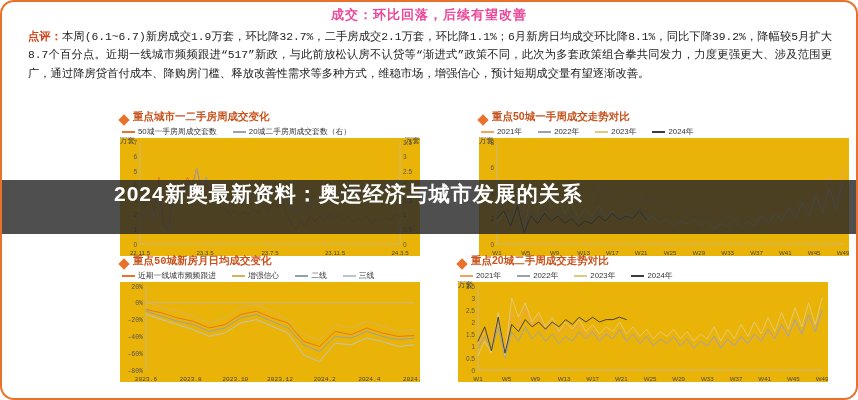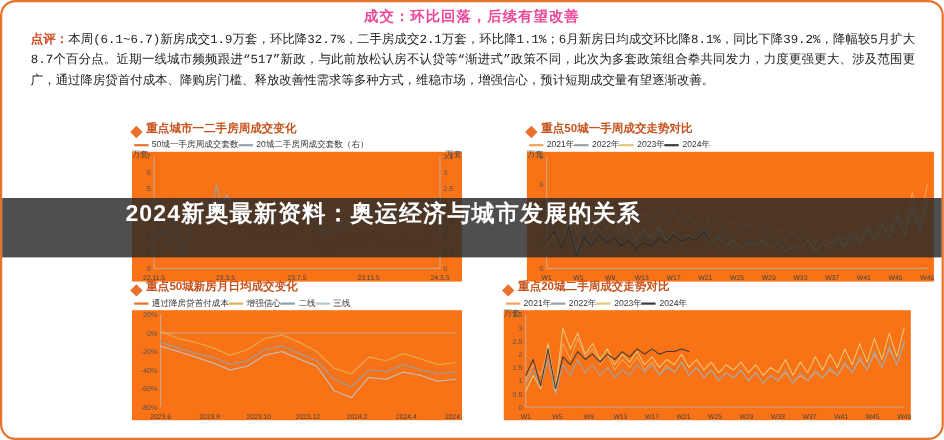--- a/index.html
+++ b/index.html
@@ -34,27 +34,27 @@
   .panel-title{
     display:flex;align-items:flex-end;gap:5px;
     font-size:10.5px;font-weight:bold;color:#c8521c;
     margin-bottom:2px;
   }
   .diamond{
     width:8px;height:8px;background:#e8722c;
     transform:rotate(45deg);flex:none;
   }
   .legend{
-    display:flex;flex-wrap:wrap;gap:0;
+    display:flex;flex-wrap:wrap;gap:16px;
     font-size:7.8px;color:#333;margin-bottom:1px;
     padding-left:2px;
   }
   .legend .li{display:flex;align-items:center;gap:3px;}
   .swatch{width:13px;height:2px;display:inline-block;}
-  .plot{position:relative;background:#f97316;}
+  .plot{position:relative;background:#eab308;}
   .plot svg{display:block;}
   .yunit{position:absolute;font-size:7.5px;color:#444;}
   
   .banner{
     position:absolute;left:0;right:0;top:178px;height:54px;
     background:rgba(40,40,40,0.82);
     display:flex;align-items:flex-start;
   }
   .banner-text{
     color:#fff;font-size:21px;font-weight:bold;
@@ -169,29 +169,29 @@
           <text x="219.83333333333331" y="116.5" text-anchor="middle" font-size="6.2" fill="#444">W29</text>
           <text x="248.66666666666666" y="116.5" text-anchor="middle" font-size="6.2" fill="#444">W33</text>
           <text x="277.5" y="116.5" text-anchor="middle" font-size="6.2" fill="#444">W37</text>
           <text x="306.3333333333333" y="116.5" text-anchor="middle" font-size="6.2" fill="#444">W41</text>
           <text x="335.16666666666663" y="116.5" text-anchor="middle" font-size="6.2" fill="#444">W45</text>
           <text x="364" y="116.5" text-anchor="middle" font-size="6.2" fill="#444">W49</text>
         </svg>
     </div>
   </div>
 
-  <div class="panel" style="left:118px;top:252px;width:300px;">
+  <div class="panel" style="left:118px;top:252px;width:300px;font-family:Liberation Mono, monospace;">
     <div class="panel-title">
       <span class="diamond"></span>
       <span>重点50城新房月日均成交变化</span>
     </div>
     <div class="legend">
       <span class="li">
           <i class="swatch" style="background:#e8722c"></i>
-          <span>通过降房贷首付成本</span>
+          <span>近期一线城市频频跟进</span>
         </span>
       <span class="li">
           <i class="swatch" style="background:#d9b25c"></i>
           <span>增强信心</span>
         </span>
       <span class="li">
           <i class="swatch" style="background:#8fa0b0"></i>
           <span>二线</span>
         </span>
       <span class="li">

